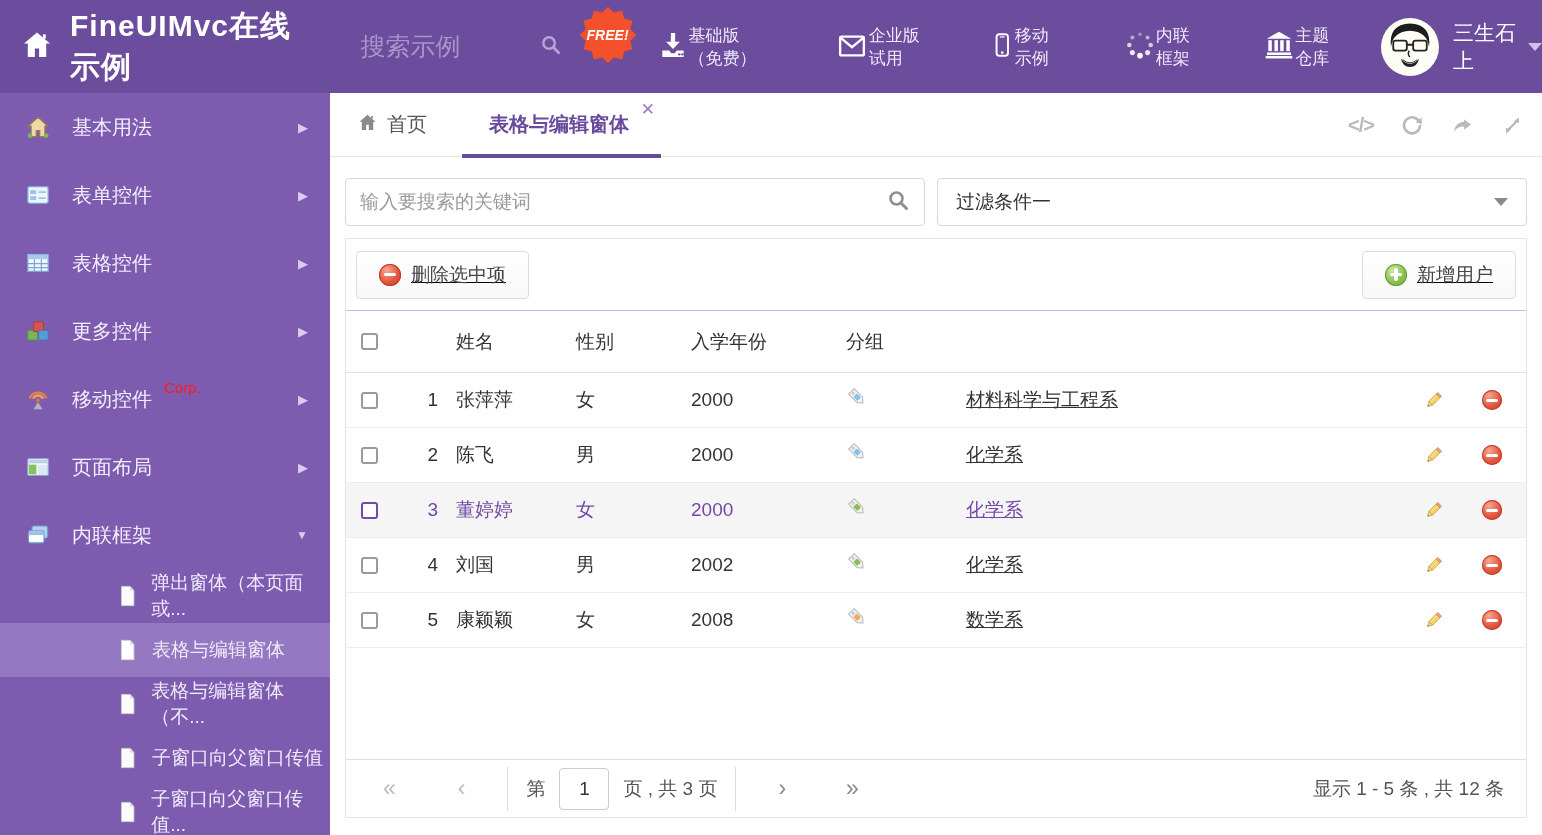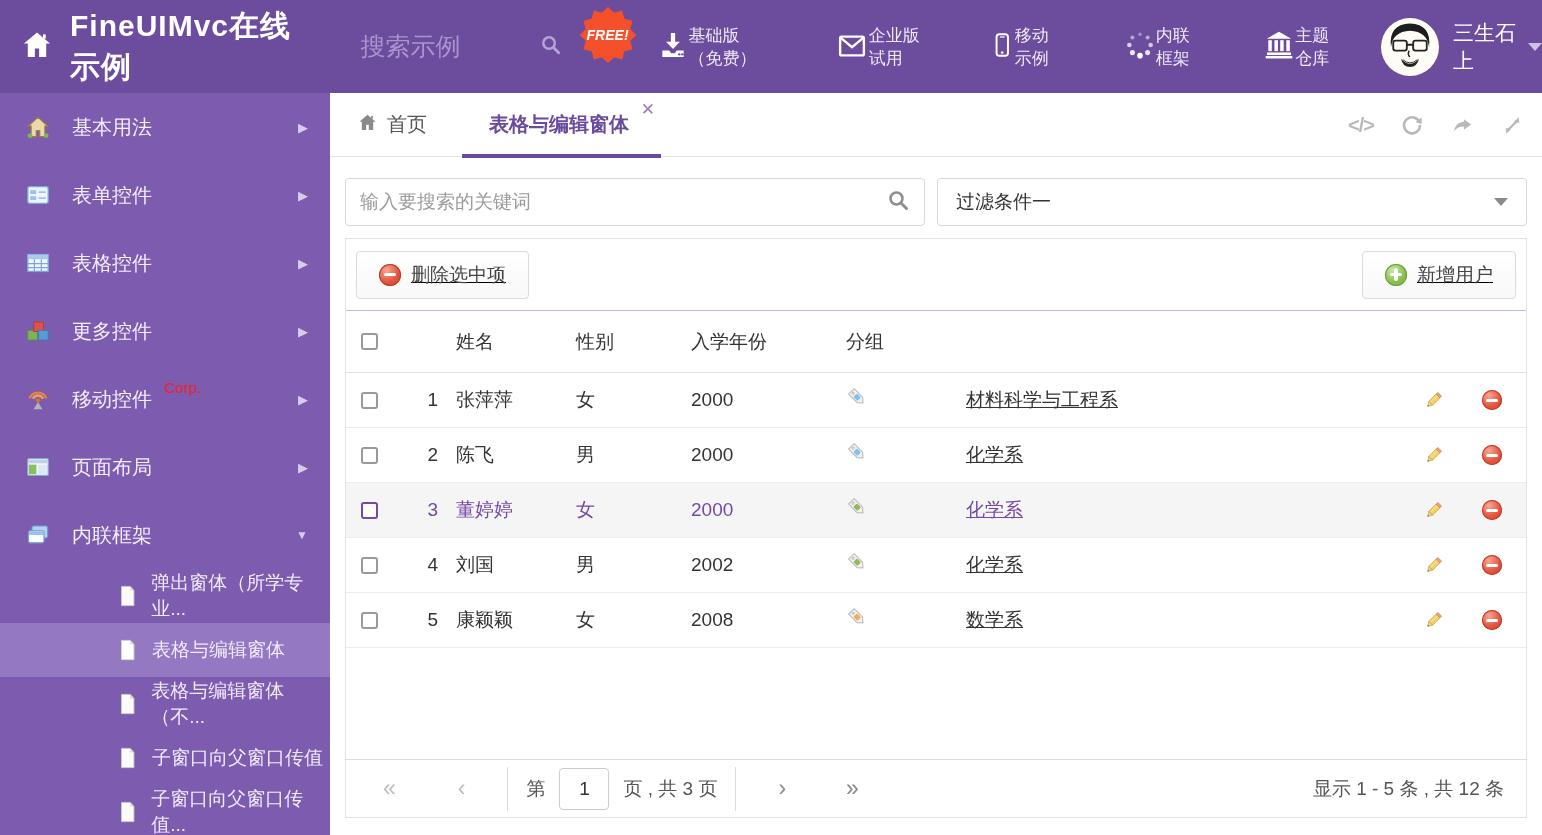--- a/index.html
+++ b/index.html
@@ -285,21 +285,21 @@
     <span class="arr down">▼</span>
   </div>
 
   <div class="side-sub">
     <span class="f-ic">
       <svg width="19" height="22" viewBox="0 0 20 24">
           <path d="M3.5 1.5h9.5l4 4.5v16.5h-13.5z" fill="#fbfbfb" stroke="#cccccc"></path>
           <path d="M13 1.5l4 4.5h-4z" fill="#d9d9d9"></path>
         </svg>
     </span>
-    <span>弹出窗体（所学专业...</span>
+    <span>弹出窗体（本页面或...</span>
   </div>
   <div class="side-sub selected">
     <span class="f-ic">
       <svg width="19" height="22" viewBox="0 0 20 24">
           <path d="M3.5 1.5h9.5l4 4.5v16.5h-13.5z" fill="#ffffff" stroke="#d5d5d5"></path>
           <path d="M13 1.5l4 4.5h-4z" fill="#dddddd"></path>
         </svg>
     </span>
     <span>表格与编辑窗体</span>
   </div>

